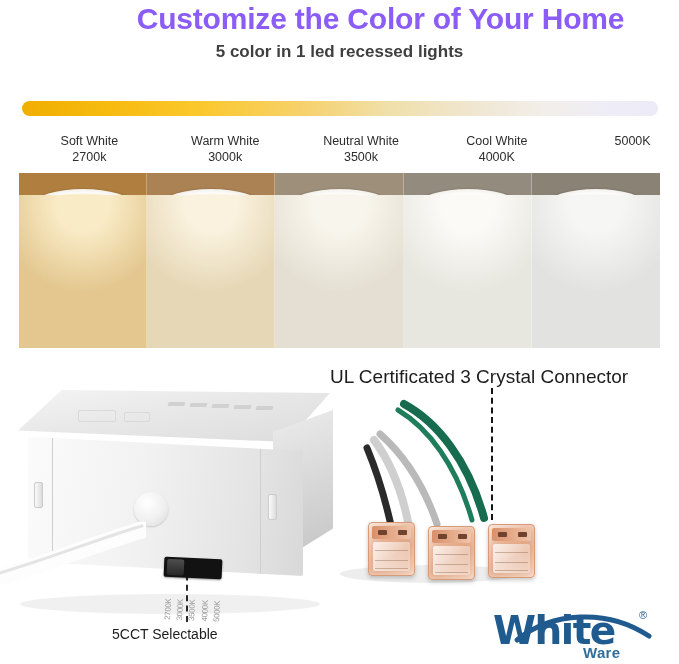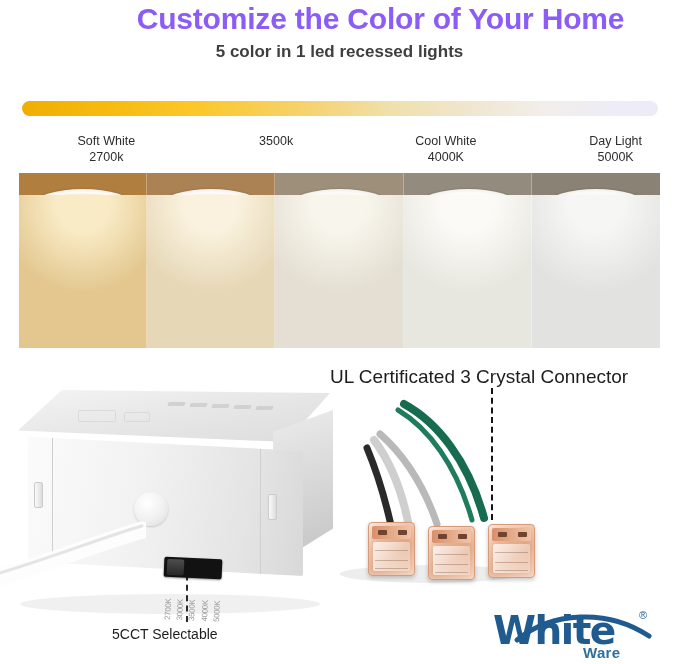--- a/index.html
+++ b/index.html
@@ -365,28 +365,32 @@
   <div class="hero-subtitle">5 color in 1 led recessed lights</div>
 
   <div class="cct-bar"></div>
 
   <div class="cct-labels">
     <div class="cct-label">
       <span class="nm">Soft White</span>
       <span class="kv">2700k</span>
     </div>
     <div class="cct-label">
+      <span class="nm">Warm White</span>
+      <span class="kv">3000k</span>
+    </div>
+    <div class="cct-label">
+      <span class="nm">Neutral White</span>
       <span class="kv">3500k</span>
     </div>
     <div class="cct-label">
       <span class="nm">Cool White</span>
       <span class="kv">4000K</span>
     </div>
     <div class="cct-label">
-      <span class="nm">Day Light</span>
       <span class="kv">5000K</span>
     </div>
   </div>
 
   <div class="photo-strip">
     <div class="light-panel">
       <div class="ceiling" style="background: linear-gradient(rgb(176, 127, 63) 0%, rgb(176, 127, 63) 72%, rgba(0, 0, 0, 0.12) 100%);">
         <div class="trim-outer" style="background: radial-gradient(rgb(249, 235, 198) 0%, rgb(255, 255, 255) 48%, rgb(243, 240, 234) 70%, rgb(176, 127, 63) 100%);">
           <div class="trim-ring1" style="background: radial-gradient(at 50% 40%, rgb(255, 255, 255) 0%, rgb(249, 235, 198) 55%, rgb(239, 236, 228) 100%);"></div>
           <div class="trim-ring2" style="background: radial-gradient(at 50% 40%, rgb(255, 255, 255) 0%, rgb(249, 235, 198) 65%, rgb(239, 236, 228) 100%);"></div>

